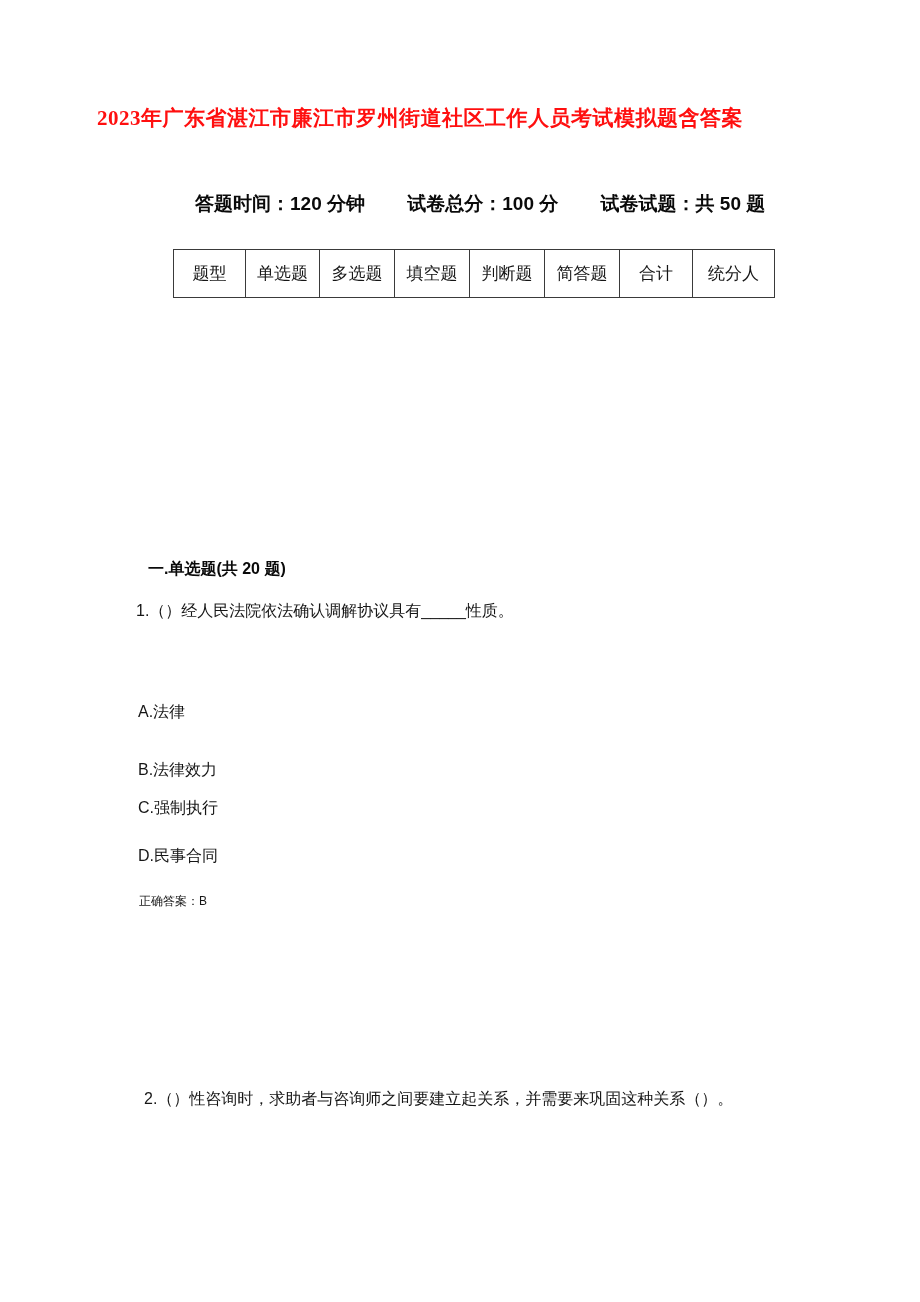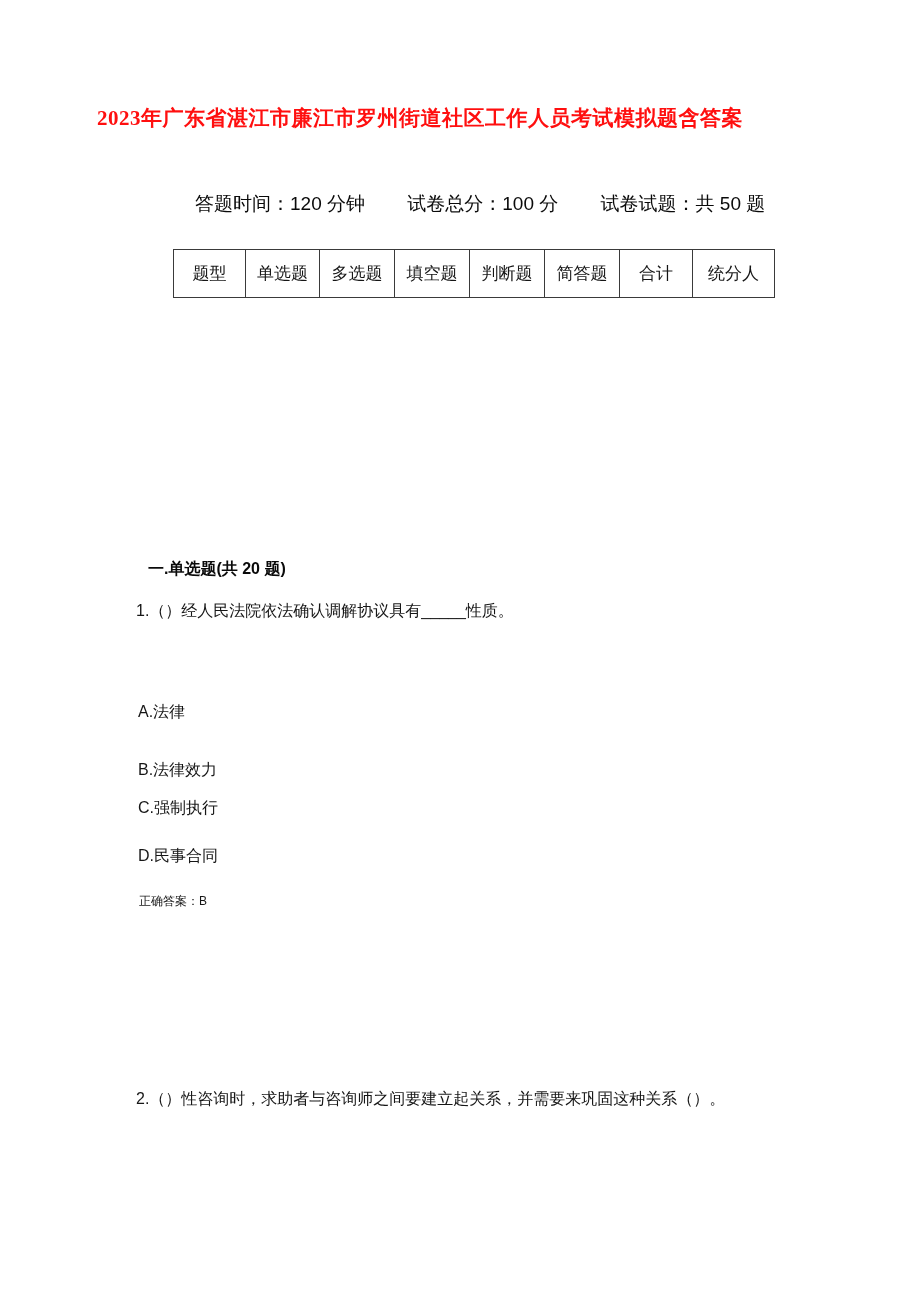--- a/index.html
+++ b/index.html
@@ -28,21 +28,21 @@
     font-size: 21px;
     letter-spacing: 0.5px;
     color: #ff0f0f;
     white-space: nowrap;
   }
   .exam-info {
     position: absolute;
     top: 191px;
     left: 195px;
     font-size: 19px;
-    font-weight: normal;
+    font-weight: bold;
     white-space: nowrap;
     color: #0a0a0a;
   }
   .exam-info .info-item {
     margin-right: 37px;
   }
   .exam-info .info-item:last-child {
     margin-right: 0;
   }
   table.score-table {
@@ -76,21 +76,21 @@
   }
   .q-text {
     position: absolute;
     margin: 0;
     font-size: 16px;
     font-weight: normal;
     white-space: nowrap;
     color: #161616;
   }
   .q1-text { top: 601px; left: 136px; }
-  .q2-text { top: 1089px; left: 136px; }
+  .q2-text { top: 1089px; left: 144px; }
   .option {
     position: absolute;
     left: 138px;
     margin: 0;
     font-size: 16px;
     white-space: nowrap;
     color: #161616;
   }
   .opt-a { top: 702px; }
   .opt-b { top: 750px; margin-top: 10px; }

